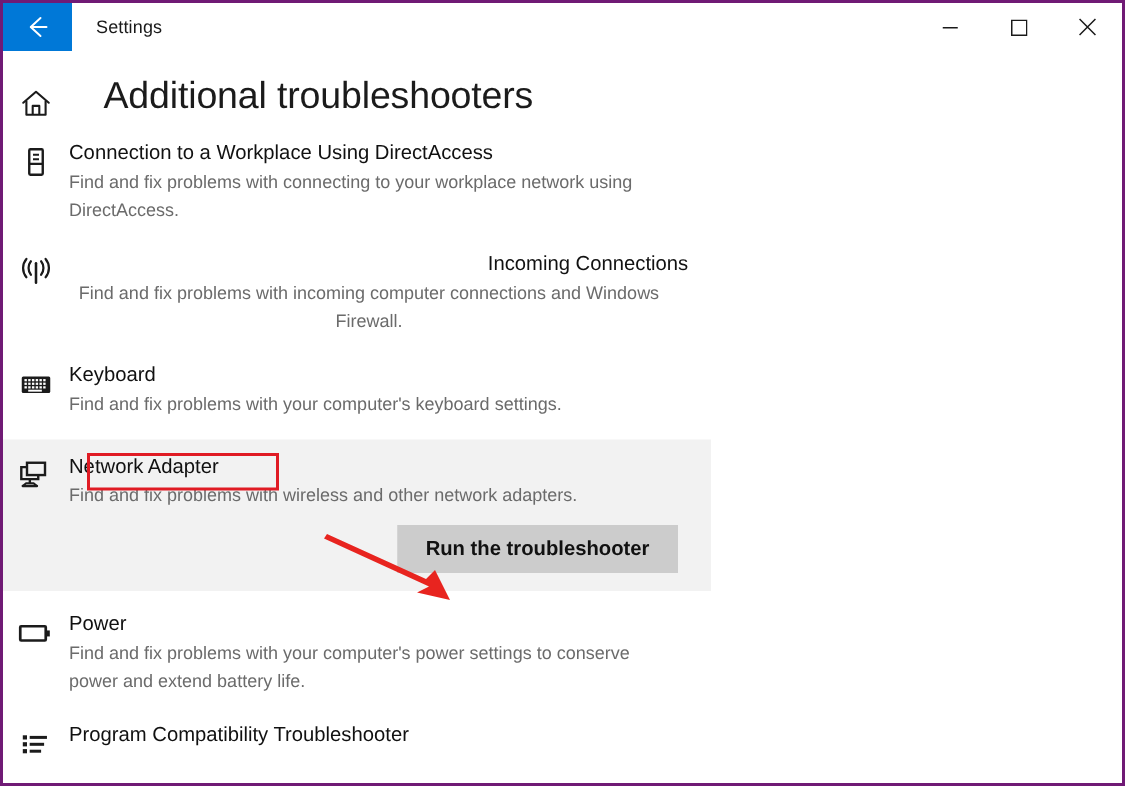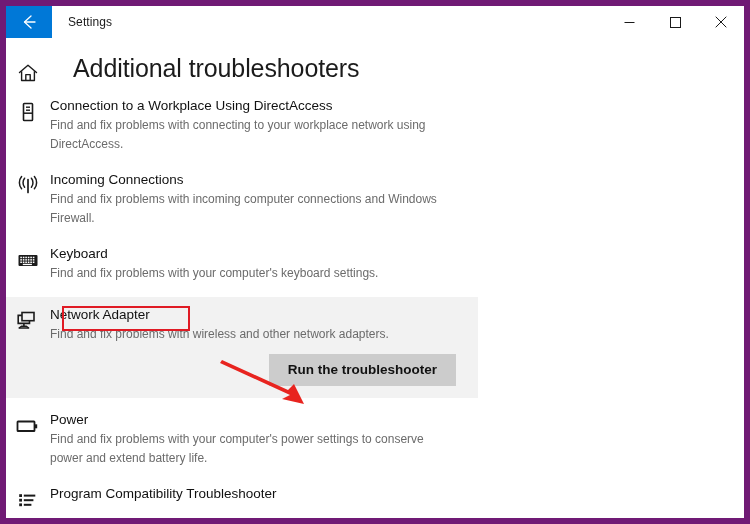--- a/index.html
+++ b/index.html
@@ -12,21 +12,21 @@
     height: 524px;
     overflow: hidden;
     font-family: "Liberation Sans", sans-serif;
     color: #000000;
     position: relative;
   }
   .window {
     position: absolute;
     inset: 0;
     background: #ffffff;
-    border: 6px solid #701a75;
+    border: 2px solid #701a75;
     box-sizing: border-box;
     overflow: hidden;
   }
 
   
   .titlebar {
     position: relative;
     height: 32px;
     background: #ffffff;
     display: flex;
@@ -223,21 +223,21 @@
             <path d="M9 9.2 H13" stroke="#1b1b1b" stroke-width="1.4"></path>
             <path d="M6.5 12.2 H15.5" stroke="#1b1b1b" stroke-width="1.5"></path>
           </svg>
         </div>
         <div class="text-col">
           <div class="ts-name">Connection to a Workplace Using DirectAccess</div>
           <div class="ts-desc">Find and fix problems with connecting to your workplace network using DirectAccess.</div>
         </div>
       </div>
 
-      <div class="ts-item" style="padding-top:10px;">
+      <div class="ts-item" style="padding-top:10px;text-align:center;">
         <div class="icon-col">
           <svg class="icon" width="24" height="22" viewBox="0 0 24 22">
             <path d="M12 4.5 V17.5" stroke="#1b1b1b" stroke-width="1.7" stroke-linecap="round"></path>
             <path d="M8.6 3.2 A5.6 6.5 0 0 0 8.6 12.2" fill="none" stroke="#1b1b1b" stroke-width="1.5" stroke-linecap="round"></path>
             <path d="M15.4 3.2 A5.6 6.5 0 0 1 15.4 12.2" fill="none" stroke="#1b1b1b" stroke-width="1.5" stroke-linecap="round"></path>
             <path d="M5.6 1.6 A8.8 9.2 0 0 0 5.6 13.8" fill="none" stroke="#1b1b1b" stroke-width="1.5" stroke-linecap="round"></path>
             <path d="M18.4 1.6 A8.8 9.2 0 0 1 18.4 13.8" fill="none" stroke="#1b1b1b" stroke-width="1.5" stroke-linecap="round"></path>
           </svg>
         </div>
         <div class="text-col">

